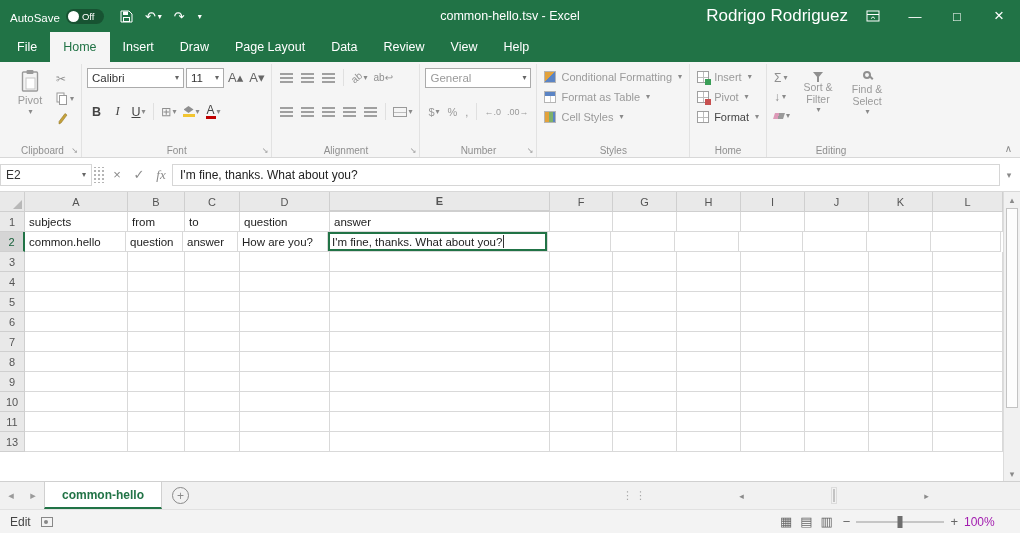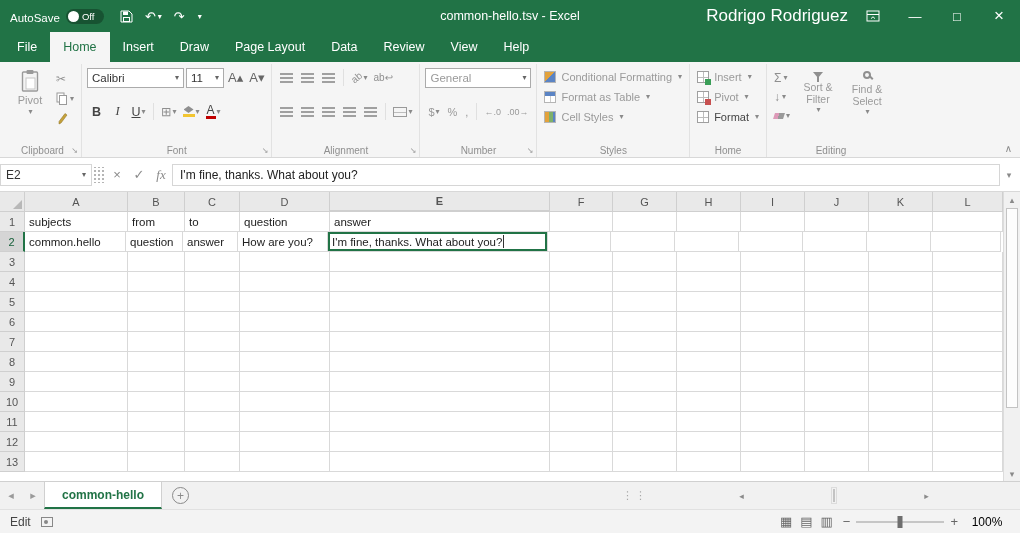--- a/index.html
+++ b/index.html
@@ -132,21 +132,21 @@
   
   .statusbar{height:24px;flex:0 0 24px;background:#f3f3f3;border-top:1px solid #e1e1e1;display:flex;align-items:center}
   .mode{margin-left:10px;color:#444;font-size:12px}
   .macro{width:12px;height:10px;border:1px solid #888;position:relative;margin-left:10px}
   .macro::after{content:'';position:absolute;left:2px;top:2px;width:4px;height:4px;background:#888;border-radius:50%}
   .st-fill{flex:1}
   .view-ico{color:#666;font-size:13px;margin:0 4px}
   .zoom-minus,.zoom-plus{color:#666;font-size:13px;margin:0 6px}
   .zoom-slider{width:88px;height:2px;background:#c6c6c6;position:relative}
   .zoom-thumb{position:absolute;left:50%;top:-5px;width:5px;height:12px;background:#6e6e6e;transform:translateX(-50%)}
-  .zoom-val{width:46px;text-align:center;margin-right:10px;color:#000000;font-size:12px}
+  .zoom-val{width:46px;text-align:left;margin-right:10px;color:#a21caf;font-size:12px}
 </style>
 </head>
 <body>
 
 <div class="app">
 
   <div class="titlebar">
     <div class="autosave">
       <span>AutoSave</span>
       <span class="as-pill">
@@ -617,35 +617,20 @@
           <div class="g-cell cell" style="width: 220px;"></div>
           <div class="g-cell cell" style="width: 63px;"></div>
           <div class="g-cell cell" style="width: 64px;"></div>
           <div class="g-cell cell" style="width: 64px;"></div>
           <div class="g-cell cell" style="width: 64px;"></div>
           <div class="g-cell cell" style="width: 64px;"></div>
           <div class="g-cell cell" style="width: 64px;"></div>
           <div class="g-cell cell" style="width: 70px;"></div>
         </div>
         <div class="g-row">
-          <div class="g-cell rowhead" style="width: 25px;">12</div>
-          <div class="g-cell cell" style="width: 103px;"></div>
-          <div class="g-cell cell" style="width: 57px;"></div>
-          <div class="g-cell cell" style="width: 55px;"></div>
-          <div class="g-cell cell" style="width: 90px;"></div>
-          <div class="g-cell cell" style="width: 220px;"></div>
-          <div class="g-cell cell" style="width: 63px;"></div>
-          <div class="g-cell cell" style="width: 64px;"></div>
-          <div class="g-cell cell" style="width: 64px;"></div>
-          <div class="g-cell cell" style="width: 64px;"></div>
-          <div class="g-cell cell" style="width: 64px;"></div>
-          <div class="g-cell cell" style="width: 64px;"></div>
-          <div class="g-cell cell" style="width: 70px;"></div>
-        </div>
-        <div class="g-row">
           <div class="g-cell rowhead" style="width: 25px;">13</div>
           <div class="g-cell cell" style="width: 103px;"></div>
           <div class="g-cell cell" style="width: 57px;"></div>
           <div class="g-cell cell" style="width: 55px;"></div>
           <div class="g-cell cell" style="width: 90px;"></div>
           <div class="g-cell cell" style="width: 220px;"></div>
           <div class="g-cell cell" style="width: 63px;"></div>
           <div class="g-cell cell" style="width: 64px;"></div>
           <div class="g-cell cell" style="width: 64px;"></div>
           <div class="g-cell cell" style="width: 64px;"></div>

